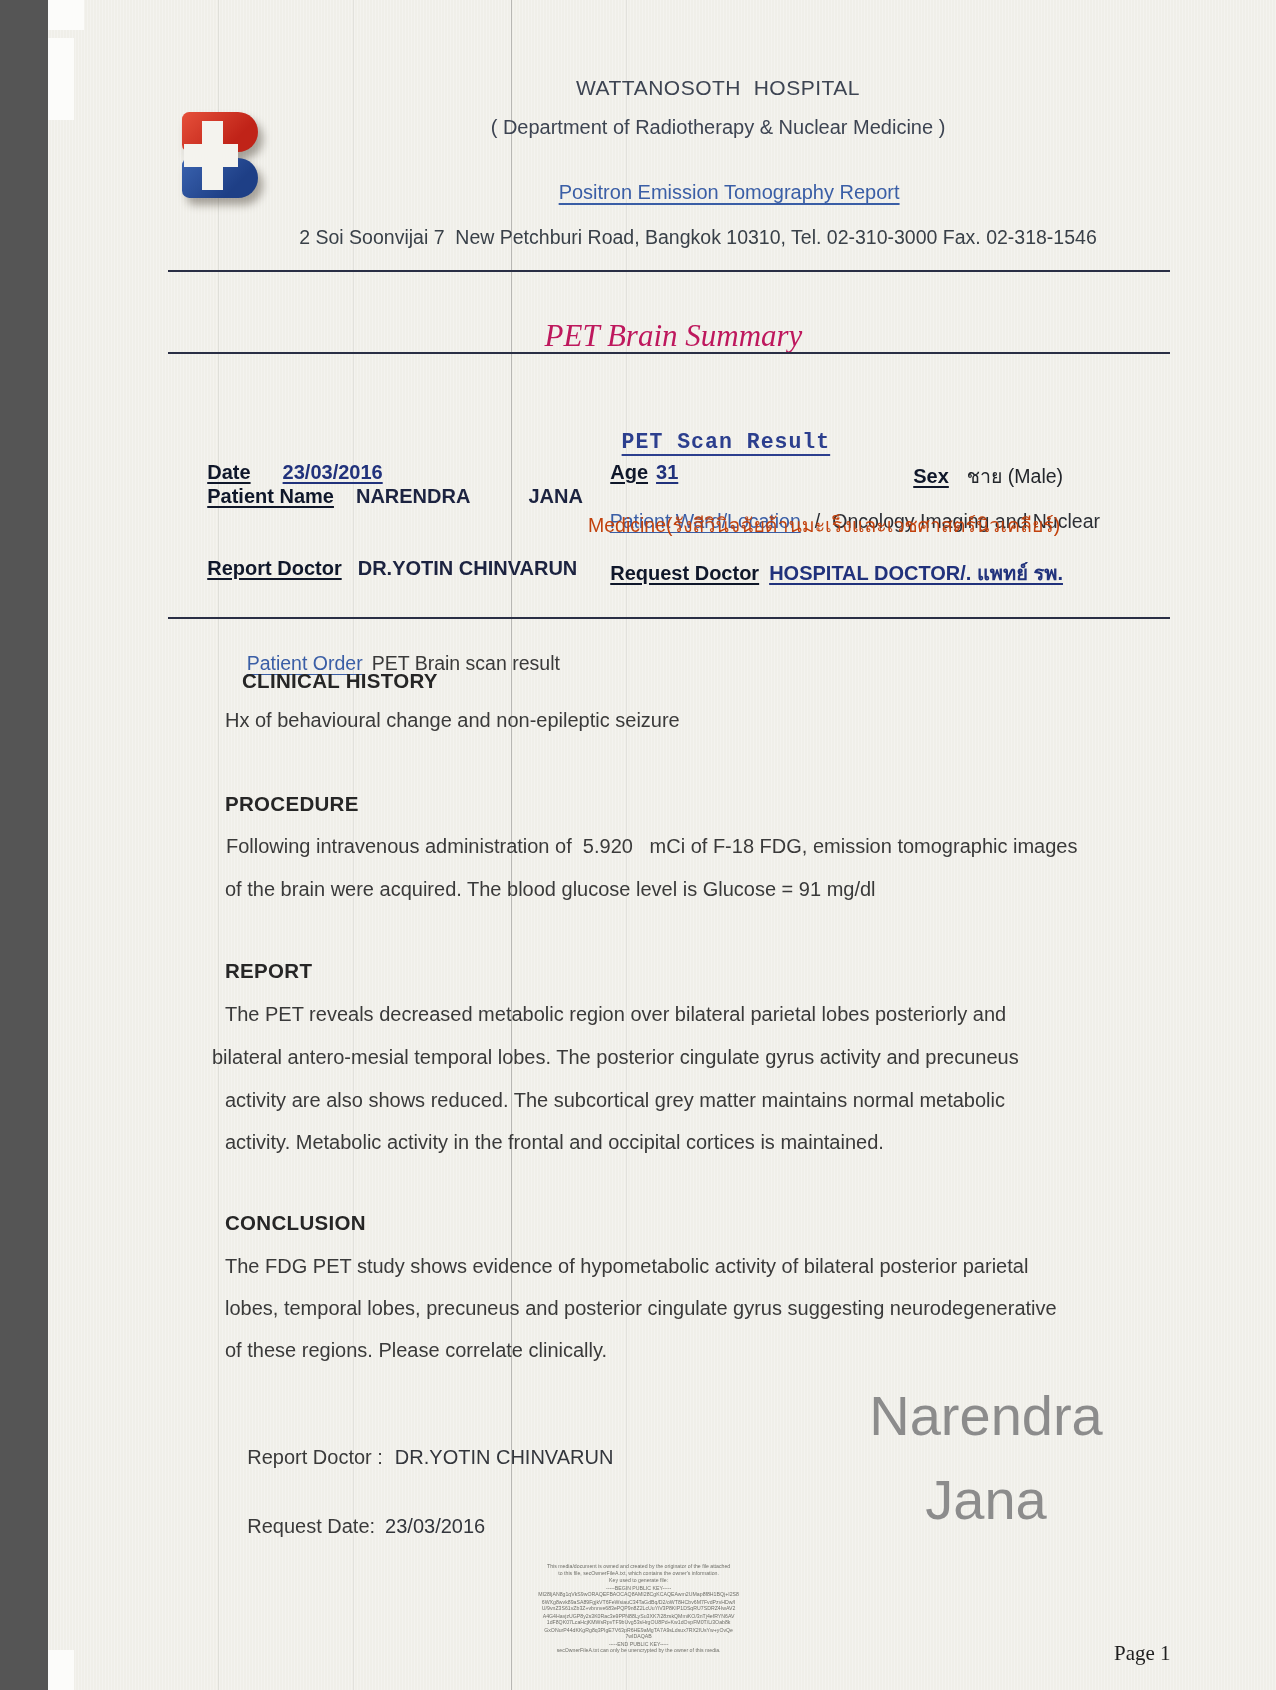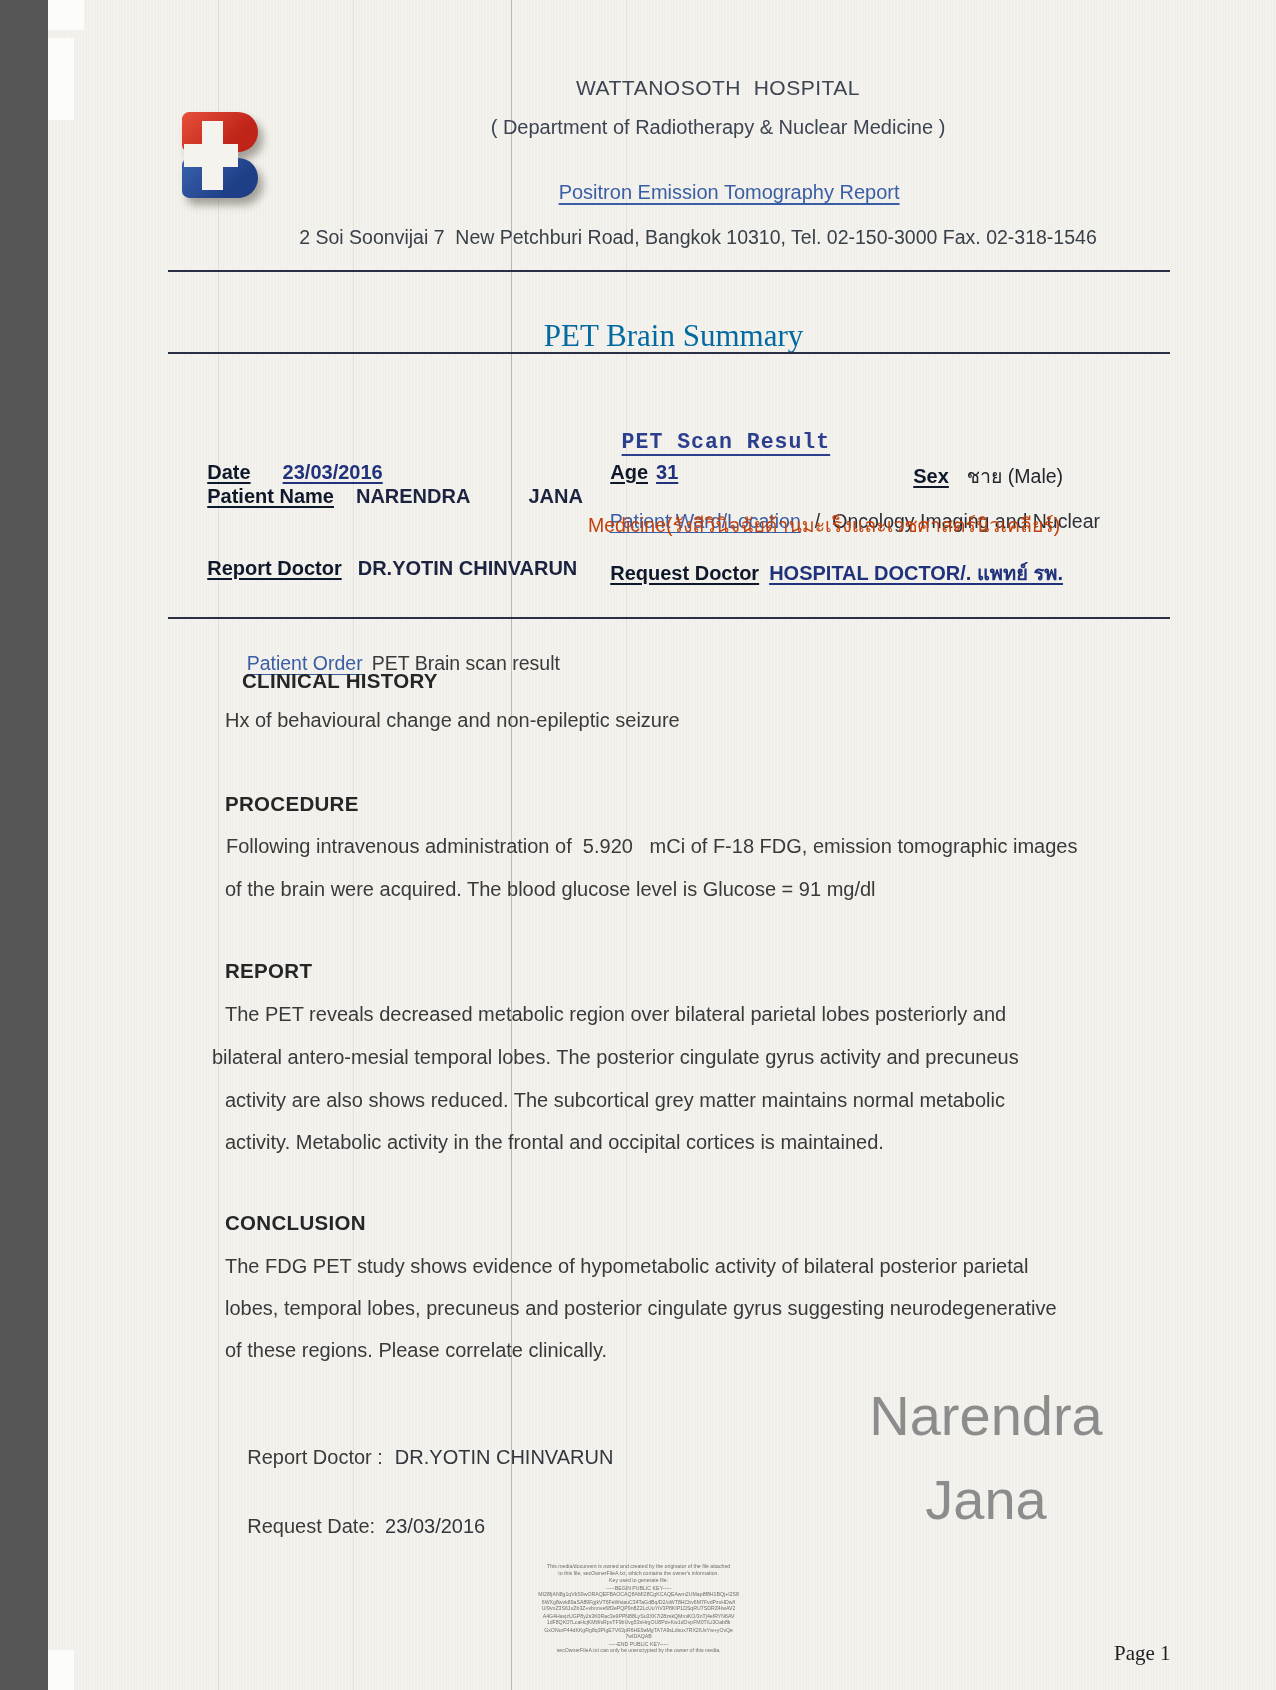--- a/index.html
+++ b/index.html
@@ -69,25 +69,25 @@
     <div class="bot"></div>
     <div class="cv"></div>
     <div class="ch"></div>
   </div>
 
   <div class="line center hdr" style="left:140px;top:76px;width:1060px;font-size:21px;letter-spacing:.5px;">WATTANOSOTH  HOSPITAL</div>
   <div class="line center hdr" style="left:140px;top:116px;width:1060px;font-size:20px;">( Department of Radiotherapy &amp; Nuclear Medicine )</div>
   <div class="line center" style="left:140px;top:158px;width:1060px;font-size:20px;">
     <span class="blue-u">Positron Emission Tomography Report</span>
   </div>
-  <div class="line center" style="left:80px;top:226px;width:1140px;font-size:19.5px;color:#394048;">2 Soi Soonvijai 7  New Petchburi Road, Bangkok 10310, Tel. 02-150-3000 Fax. 02-318-1546</div>
+  <div class="line center" style="left:80px;top:226px;width:1140px;font-size:19.5px;color:#394048;">2 Soi Soonvijai 7  New Petchburi Road, Bangkok 10310, Tel. 02-310-3000 Fax. 02-318-1546</div>
 
   <div class="rule" style="top:270px;"></div>
 
-  <div class="line center serif" style="left:0;top:282px;width:1220px;font-size:31px;color:#0369a1;">
+  <div class="line center serif" style="left:0;top:282px;width:1220px;font-size:31px;color:#be185d;font-style:italic;">
     <span style="text-decoration:underline;text-decoration-thickness:2px;text-underline-offset:6px;">PET Brain Summary</span>
   </div>
 
   <div class="rule" style="top:352px;"></div>
 
   <div class="line mono" style="left:518px;top:406px;font-size:21.5px;font-weight:bold;color:#2c3f8e;letter-spacing:1px;">
     <span style="text-decoration:underline;text-decoration-thickness:2px;text-underline-offset:6px;">PET Scan Result</span>
   </div>
 
   <div class="line info" style="left:137px;top:438px;">

